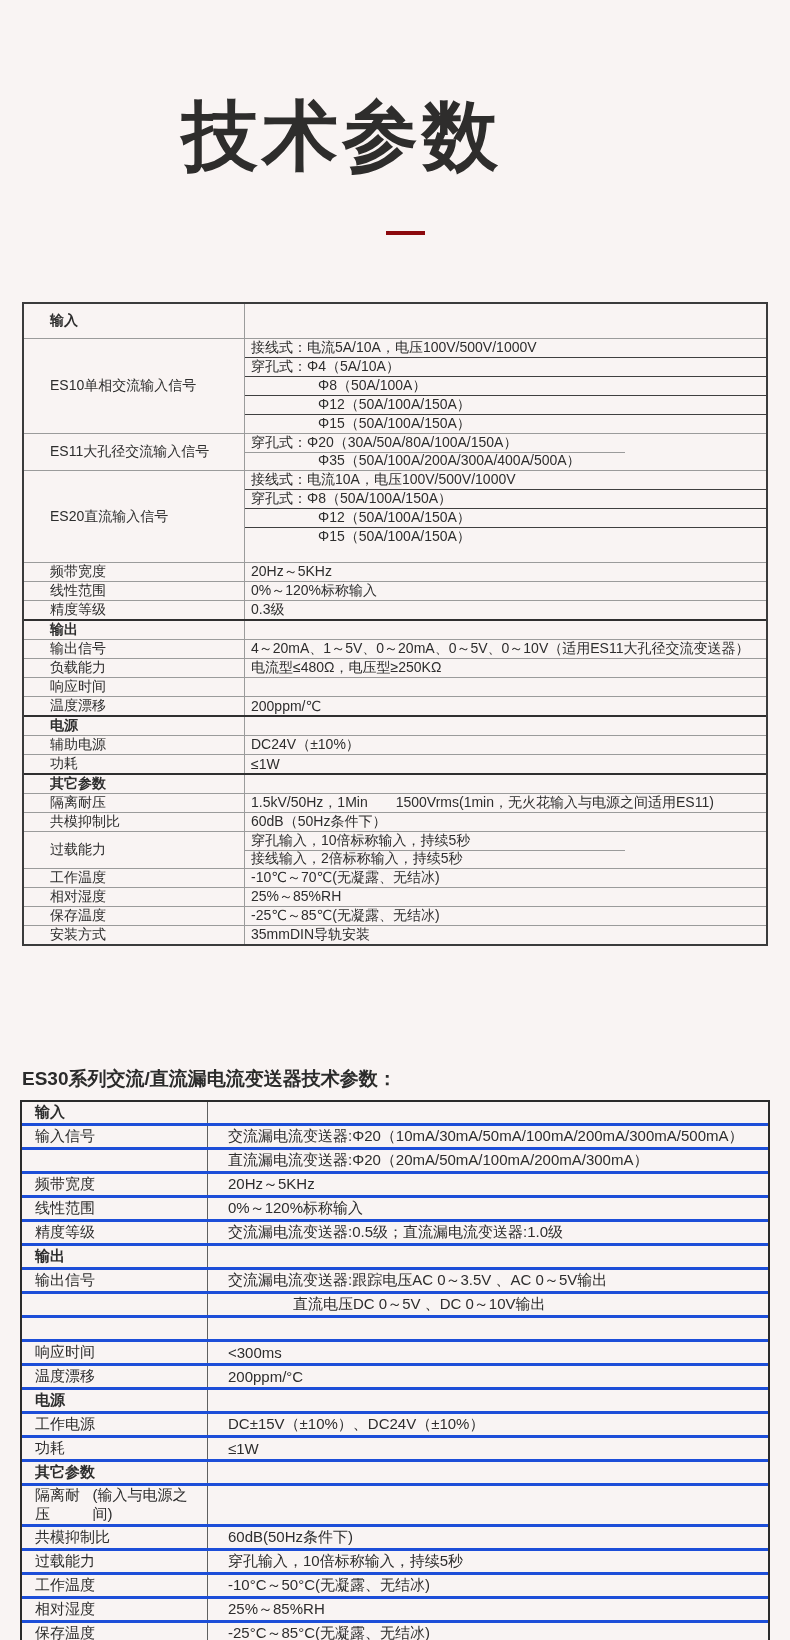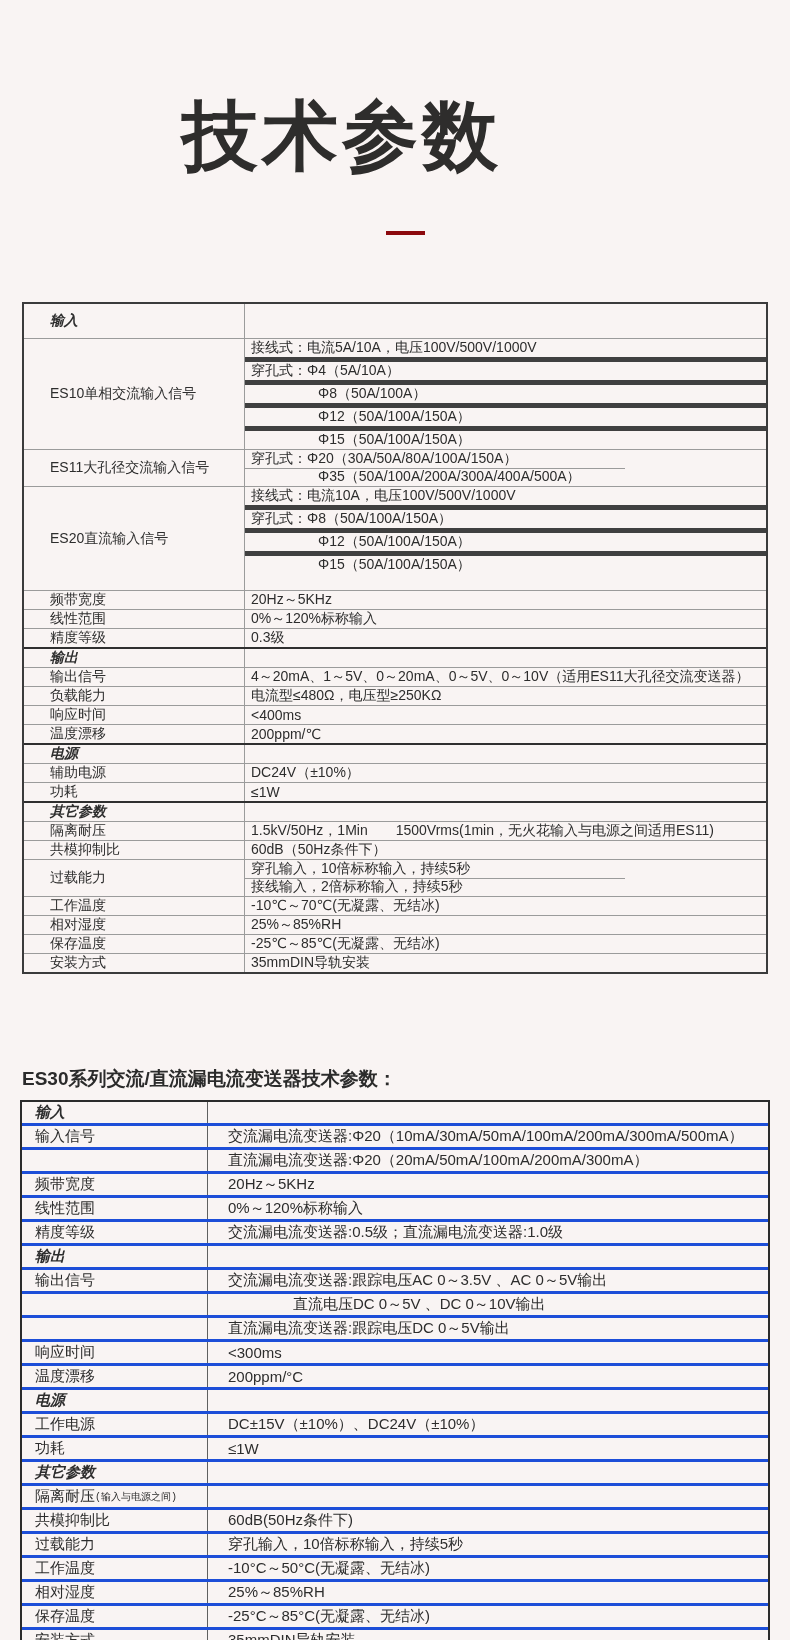--- a/index.html
+++ b/index.html
@@ -20,31 +20,31 @@
   .es30-heading{
     position:absolute;top:1066px;left:22px;
     font-size:19px;font-weight:bold;color:#2b2b2b;
   }
   .spec-table{position:absolute;box-sizing:border-box;}
   .trow{display:flex;align-items:stretch;}
   .lbl{box-sizing:border-box;flex:0 0 auto;display:flex;align-items:center;}
   .val{flex:1;display:flex;align-items:center;box-sizing:border-box;}
   .vlines{flex:1;display:flex;flex-direction:column;box-sizing:border-box;}
   .vline{display:flex;align-items:center;box-sizing:border-box;position:relative;}
-  .sec .lbl{font-weight:bold;font-style:italic;}
-  .small{font-size:10px;font-weight:normal;font-family:Liberation Mono, monospace;}
+  .sec .lbl{font-weight:bold;}
+  .small{font-size:15px;font-weight:normal;}
   
   .t1{left:22px;top:302px;width:746px;border:2px solid #3b3b3b;}
   .t1 .trow{min-height:18px;border-top:1px solid #9b9b9b;font-size:14px;}
   .t1 .trow:first-child{border-top:none;}
   .t1 .trow.thick{border-top:2px solid #2f2f2f;}
   .t1 .lbl{width:221px;padding:0 6px 0 26px;border-right:1px solid #9b9b9b;}
   .t1 .val{padding:0 4px 0 6px;}
   .t1 .vline{min-height:18px;padding:0 4px 0 6px;}
-  .t1 .vline.sep-full{border-top:5px solid #404040;}
+  .t1 .vline.sep-full{border-top:1px solid #404040;}
   .t1 .vline.sep-partial::before{content:"";position:absolute;left:0;top:0;width:73%;height:1px;background:#9b9b9b;}
   .t1 .vline.indent{padding-left:73px;}
   
   .t2{left:20px;top:1100px;width:750px;border:2px solid #2b2b2b;}
   .t2 .trow{min-height:21px;border-top:3px solid #1d4ed8;font-size:15px;}
   .t2 .trow:first-child{border-top:none;}
   .t2 .lbl{width:186px;padding:0 4px 0 13px;border-right:1px solid #606060;}
   .t2 .val{padding:1px 4px 1px 20px;}
   .t2 .val.indent{padding-left:85px;}
 </style>
@@ -104,21 +104,20 @@
     <div class="trow">
       <div class="lbl">输出信号</div>
       <div class="val">4～20mA、1～5V、0～20mA、0～5V、0～10V（适用ES11大孔径交流变送器）</div>
     </div>
     <div class="trow">
       <div class="lbl">负载能力</div>
       <div class="val">电流型≤480Ω，电压型≥250KΩ</div>
     </div>
     <div class="trow">
       <div class="lbl">响应时间</div>
-      <div class="val">&lt;400ms</div>
     </div>
     <div class="trow">
       <div class="lbl">温度漂移</div>
       <div class="val">200ppm/℃</div>
     </div>
     <div class="trow sec thick">
       <div class="lbl">电源</div>
       <div class="val"></div>
     </div>
     <div class="trow">
@@ -200,21 +199,20 @@
     <div class="trow">
       <div class="lbl">输出信号</div>
       <div class="val">交流漏电流变送器:跟踪电压AC 0～3.5V 、AC 0～5V输出</div>
     </div>
     <div class="trow">
       <div class="lbl"></div>
       <div class="val indent">直流电压DC 0～5V 、DC 0～10V输出</div>
     </div>
     <div class="trow">
       <div class="lbl"></div>
-      <div class="val">直流漏电流变送器:跟踪电压DC 0～5V输出</div>
     </div>
     <div class="trow">
       <div class="lbl">响应时间</div>
       <div class="val">&lt;300ms</div>
     </div>
     <div class="trow">
       <div class="lbl">温度漂移</div>
       <div class="val">200ppm/°C</div>
     </div>
     <div class="trow sec">

